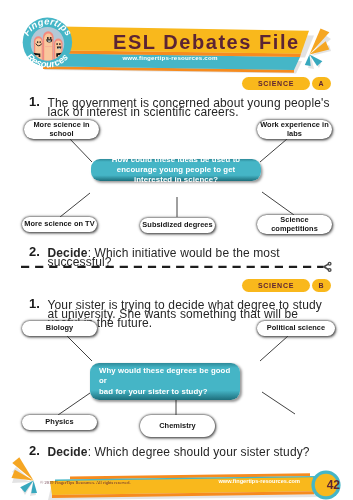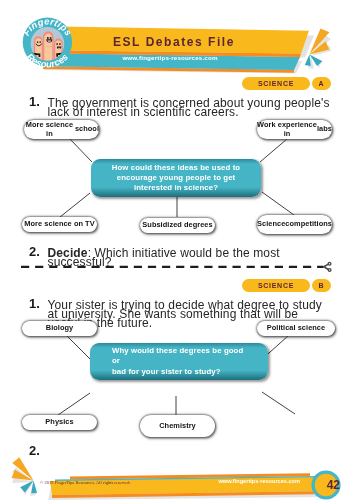--- a/index.html
+++ b/index.html
@@ -3,42 +3,42 @@
 <meta charset="utf-8">
 <style>
   html,body{margin:0;padding:0;background:#fff;}
   body{width:353px;height:500px;position:relative;overflow:hidden;
        font-family:"Liberation Sans",sans-serif;-webkit-font-smoothing:antialiased;}
   .page{position:absolute;inset:0;}
 
   
   #header{position:absolute;left:0;top:0;width:353px;height:92px;}
   .hdr-svg{position:absolute;left:0;top:0;}
-  .hdr-title{position:absolute;left:113px;top:35.2px;font-size:12px;font-weight:bold;
+  .hdr-title{position:absolute;left:113px;top:35.2px;font-size:20px;font-weight:bold;
      letter-spacing:1.55px;color:#5C2434;line-height:15.5px;white-space:nowrap;}
   .hdr-url{position:absolute;left:0;top:54.2px;width:340px;text-align:center;
      font-size:6.2px;font-weight:bold;letter-spacing:0.18px;color:#ffffff;white-space:nowrap;}
 
   
   .badge{position:absolute;height:13px;border-radius:7px;background:#F9B81C;
      color:#5C2434;font-size:7px;font-weight:bold;letter-spacing:0.7px;
      display:flex;align-items:center;justify-content:center;}
   .badge-sub{left:242px;width:68px;}
   .badge-let{left:312px;width:19px;}
 
   
   .qnum{position:absolute;font-size:13px;font-weight:bold;color:#1a1a1a;line-height:13px;}
   .qtext{position:absolute;font-size:12px;color:#262626;line-height:9.25px;font-weight:400;letter-spacing:0.13px;}
   .qtext b{font-weight:bold;}
 
   
   .diagram{position:absolute;left:0;width:353px;}
   .node{position:absolute;background:#fff;border-radius:12px;
      box-shadow:0 0 2.2px 0.5px rgba(60,60,60,0.95), 1.3px 1.6px 2.6px rgba(40,40,40,0.55);
-     display:flex;flex-direction:row;align-items:center;justify-content:center;text-align:center;
+     display:flex;flex-direction:column;align-items:center;justify-content:center;text-align:center;
      font-size:7.4px;font-weight:bold;color:#141414;letter-spacing:0.05px;line-height:8.6px;z-index:3;}
   .center-box{position:absolute;border-radius:9px;z-index:3;
      background:linear-gradient(180deg,#2E8A99 0%,#45B5C6 13%,#45B5C6 74%,#1D6E7B 100%);
      box-shadow:1.6px 1.8px 2.4px rgba(0,0,0,0.4);
      color:#fff;font-size:7.8px;font-weight:bold;letter-spacing:0.1px;line-height:10.25px;
      display:flex;flex-direction:column;justify-content:center;}
   .lines{position:absolute;left:0;top:0;z-index:1;}
 
   
   #footer{position:absolute;left:0;bottom:0;width:353px;height:45px;}
@@ -164,21 +164,21 @@
     <div class="node" style="left:22px;top:104px;width:75px;height:15px">
         <div>More science on TV</div>
       </div>
     <div class="node" style="left:140px;top:105px;width:75px;height:15px">
         <div>Subsidized degrees</div>
       </div>
     <div class="node" style="left:257px;top:102px;width:75px;height:19px">
         <div>Science</div>
         <div>competitions</div>
       </div>
-    <div class="center-box" style="left:91px;top:46px;width:170px;height:38px;
+    <div class="center-box" style="left:91px;top:46px;width:170px;height:22px;
          justify-content:center;text-align:center;padding:0 10px;box-sizing:border-box">
         <div>How could these ideas be used to</div>
         <div>encourage young people to get</div>
         <div>interested in science?</div>
       </div>
   </div>
 
   <div class="qnum" style="left:29px;top:245px">2.</div>
   <div class="qtext" style="left:47.5px;top:248.6px;width:290px"><b>Decide</b><span>: Which initiative would be the most successful?</span></div>
 
@@ -212,28 +212,29 @@
       </div>
     <div class="node" style="left:22px;top:97px;width:75px;height:15px">
         <div>Physics</div>
       </div>
     <div class="node" style="left:257px;top:2.5px;width:78px;height:15px">
         <div>Political science</div>
       </div>
     <div class="node" style="left:140px;top:97px;width:75px;height:22px">
         <div>Chemistry</div>
       </div>
-    <div class="center-box" style="left:90px;top:25px;width:178px;height:37px;
-         padding:0 22px;box-sizing:border-box">
+    <div class="center-box" style="left:90px;top:45px;width:150px;height:37px;
+         padding:0 9px;box-sizing:border-box">
         <div>Why would these degrees be good or</div>
         <div>bad for your sister to study?</div>
       </div>
   </div>
 
   <div class="qnum" style="left:29px;top:444px">2.</div>
+  <div class="qtext" style="left:47.5px;top:447.6px;width:290px"><b>Decide</b><span>: Which degree should your sister study?</span></div>
 
   <div id="footer">
     <svg class="hdr-svg" width="353" height="45" viewBox="0 0 353 45">
       <g opacity="0.16" fill="#58595b">
         <polygon points="52,28 318,24 322,42 48,45"></polygon>
       </g>
       <polygon points="70,21.5 310,18.3 310,21.2 70,24.4" fill="#F68B1F"></polygon>
       <polygon points="55,36.0 317,32.6 317,21.0 55,24.5" fill="#45B6C7"></polygon>
       <polygon points="50,26.0 313,22.3 314,36.2 52,40.0" fill="#F9B81C"></polygon>
       <polygon points="52,40.0 314,36.2 314,39.2 52,43.0" fill="#F68B1F"></polygon>

